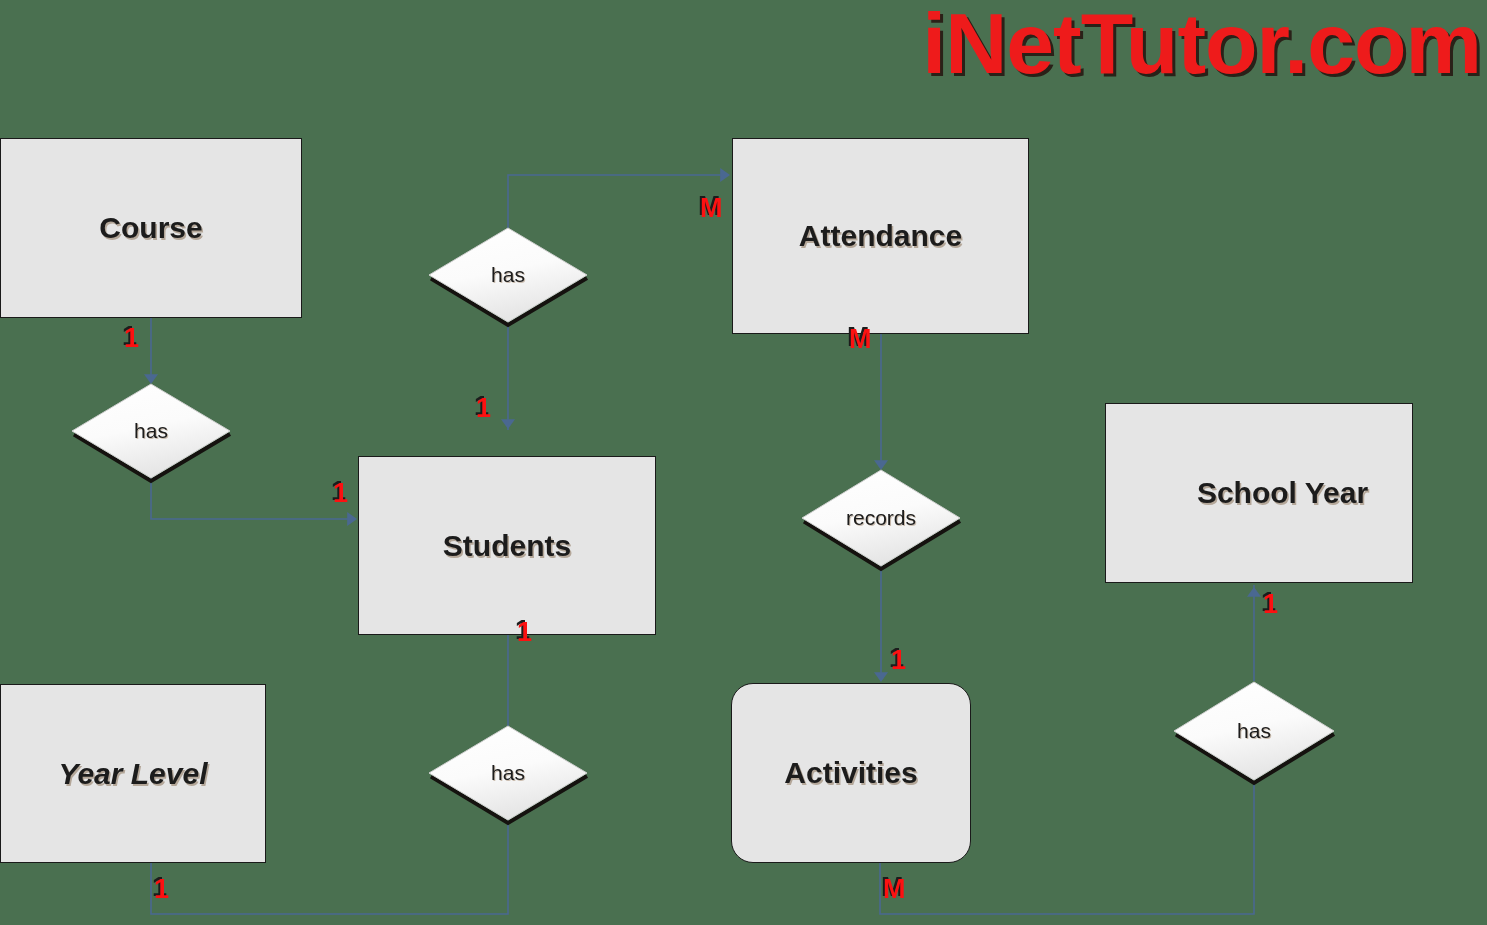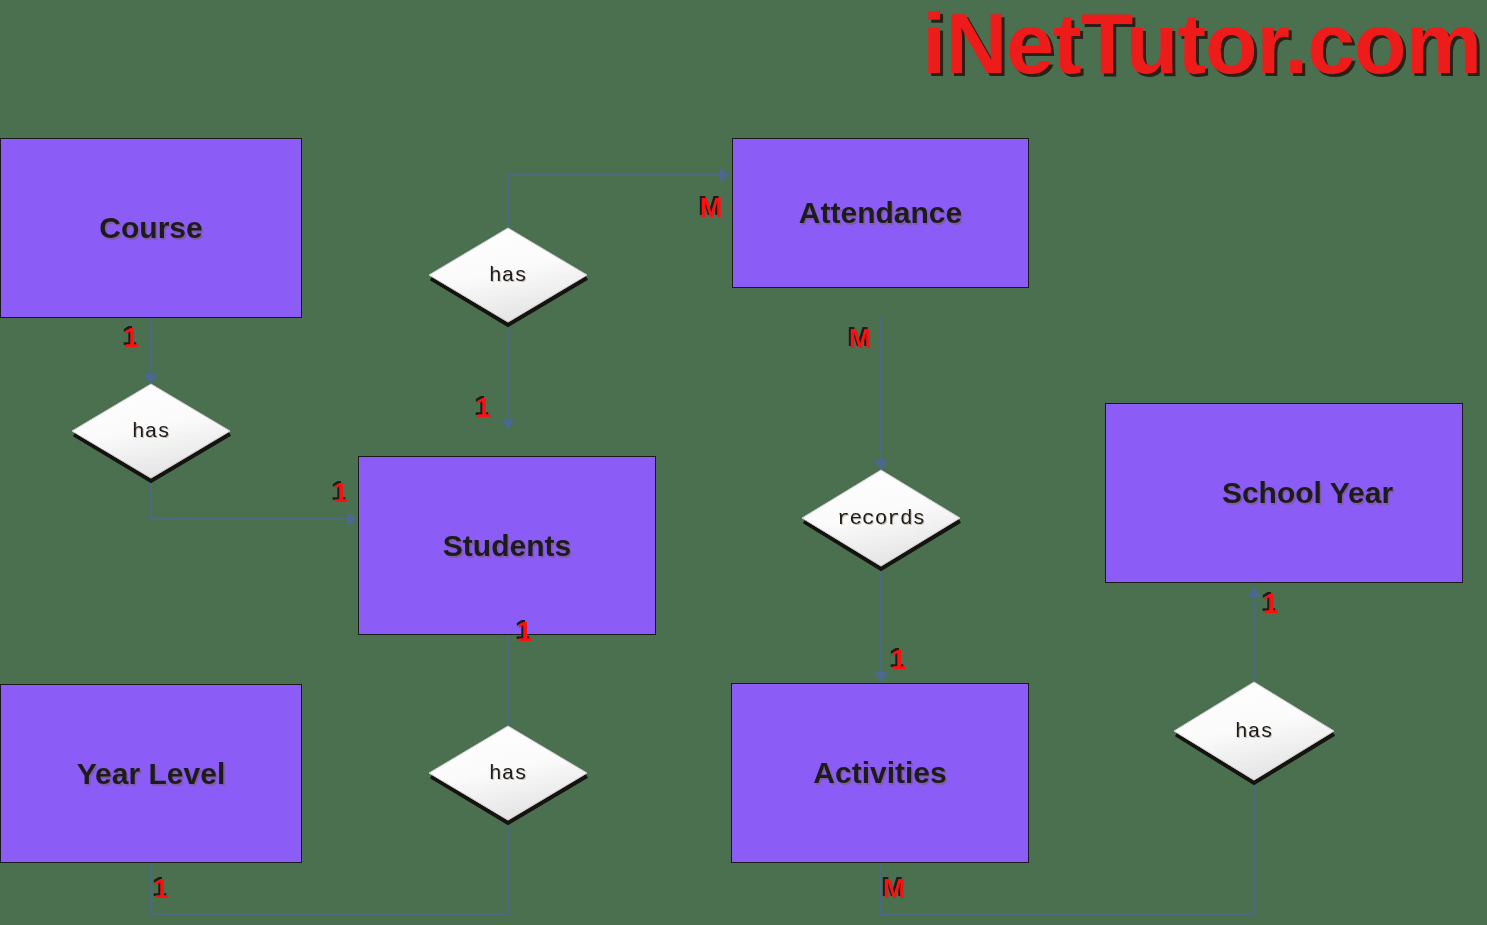--- a/index.html
+++ b/index.html
@@ -28,21 +28,21 @@
     letter-spacing: -1px;
     white-space: nowrap;
     text-shadow: 3px 3px 0 #2a2118;
     z-index: 30;
     user-select: none;
   }
 
   
   .entity {
     position: absolute;
-    background: #8b5cf6;
+    background: #e5e5e5;
     border: 1.5px solid #1a1a1a;
     box-sizing: border-box;
     display: flex;
     align-items: center;
     justify-content: center;
     z-index: 12;
   }
   .entity-label {
     font-family: "Liberation Sans", sans-serif;
     font-size: 30px;
@@ -58,21 +58,21 @@
     z-index: 14;
   }
   .rel svg { display: block; overflow: visible; }
   .rel-label {
     position: absolute;
     left: 0; top: 0;
     width: 100%; height: 100%;
     display: flex;
     align-items: center;
     justify-content: center;
-    font-family: Liberation Mono, monospace;
+    font-family: Liberation Sans, sans-serif;
     font-size: 21px;
     color: #1c1c1c;
     text-shadow: 1px 1px 0 rgba(140,105,70,0.4);
     pointer-events: none;
     white-space: nowrap;
   }
 
   
   #links {
     position: absolute;
@@ -122,33 +122,33 @@
       <polygon points="1247 692.8 1261 692.8 1254 683" fill="#4a6891" stroke="none"></polygon>
       <polygon points="1247 596.8 1261 596.8 1254 587" fill="#4a6891" stroke="none"></polygon>
       <polygon points="501 737.8 515 737.8 508 728" fill="#4a6891" stroke="none"></polygon>
       <polygon points="501 622.8 515 622.8 508 613" fill="#4a6891" stroke="none"></polygon>
     </svg>
 
   <div class="entity-layer">
       <div class="entity" style="left: 0px; top: 138px; width: 302px; height: 180px;">
         <span class="entity-label">Course</span>
       </div>
-      <div class="entity" style="left: 732px; top: 138px; width: 297px; height: 150px;">
+      <div class="entity" style="left: 732px; top: 138px; width: 297px; height: 196px;">
         <span class="entity-label">Attendance</span>
       </div>
       <div class="entity" style="left: 358px; top: 430px; width: 298px; height: 179px; margin-top: 26px;">
         <span class="entity-label">Students</span>
       </div>
-      <div class="entity" style="left: 1105px; top: 403px; width: 358px; height: 180px; padding-left: 47px;">
+      <div class="entity" style="left: 1105px; top: 403px; width: 308px; height: 180px; padding-left: 47px;">
         <span class="entity-label">School Year</span>
       </div>
-      <div class="entity" style="left: 0px; top: 684px; width: 302px; height: 179px;">
+      <div class="entity" style="left: 0px; top: 684px; width: 266px; height: 179px; font-style: italic;">
         <span class="entity-label">Year Level</span>
       </div>
-      <div class="entity" style="left: 731px; top: 683px; width: 298px; height: 180px;">
+      <div class="entity" style="left: 731px; top: 683px; width: 240px; height: 180px; border-radius: 22px;">
         <span class="entity-label">Activities</span>
       </div>
     </div>
 
   <div class="rel-layer">
       <div class="rel" style="left: 72px; top: 384px; width: 158px; height: 94px;">
         <svg width="158" height="94" viewBox="0 0 158 94">
           <defs>
             <linearGradient id="g0" x1="0" y1="0" x2="0.35" y2="1">
               <stop offset="0%" stop-color="#ffffff"></stop>

